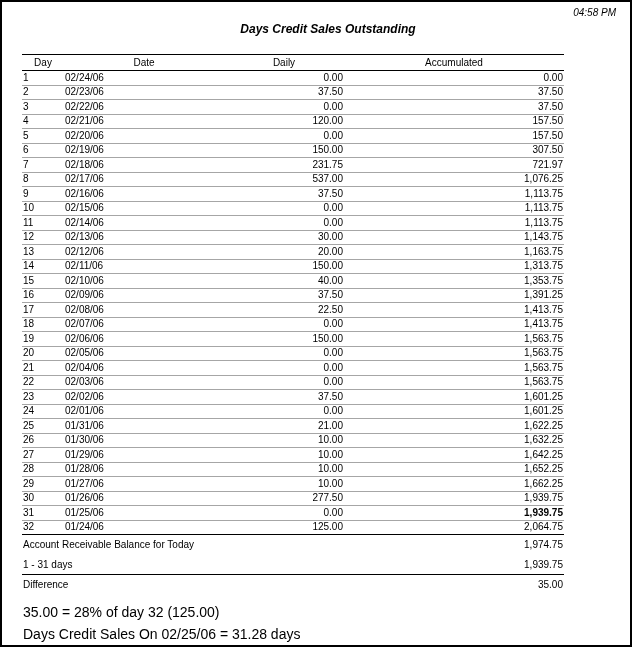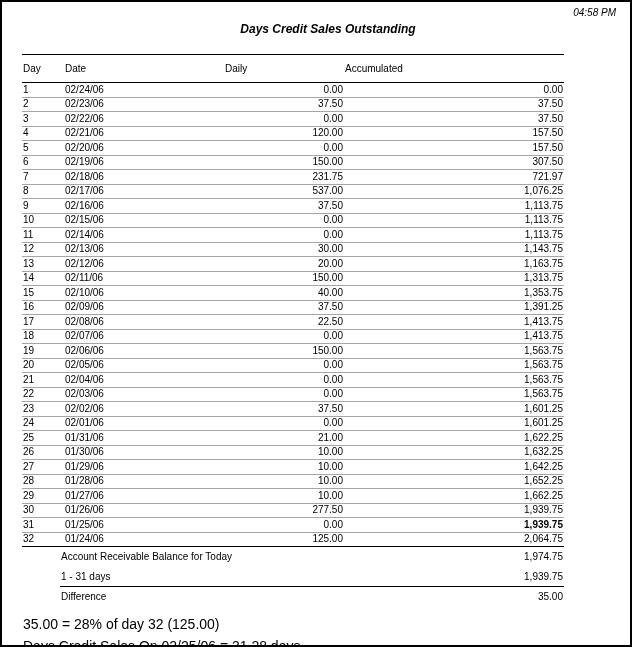--- a/index.html
+++ b/index.html
@@ -43,44 +43,43 @@
     border-collapse: collapse;
     table-layout: fixed;
     font-size: 10px;
   }
   table.dcso col.c-day  { width: 42px; }
   table.dcso col.c-date { width: 160px; }
   table.dcso col.c-daily { width: 120px; }
   table.dcso col.c-acc  { width: 220px; }
   table.dcso th {
     font-weight: normal;
-    text-align: left;
+    text-align: center;
     border-top: 1px solid #000;
     border-bottom: 1px solid #000;
-    padding: 8px 1px;
+    padding: 2px 1px;
     line-height: 11px;
   }
   table.dcso td {
     border-bottom: 1px solid #a6a6a6;
     padding: 1.5px 1px;
     line-height: 10.5px;
     overflow: hidden;
     white-space: nowrap;
   }
   table.dcso tbody tr:last-child td { border-bottom: 1px solid #000; }
   .num { text-align: right; }
   .bold { font-weight: bold; }
   .summary-row {
     display: flex;
     justify-content: space-between;
     align-items: baseline;
     font-size: 10px;
     padding: 5px 1px 4px 1px;
     line-height: 10.5px;
-    margin-left: 38px;
   }
   .summary-row.diff { border-top: 1px solid #000; gap: 28px; }
   .footnotes { margin-top: 12px; }
   .footnote {
     font-size: 14px;
     line-height: 10.5px;
     padding: 0 1px;
     margin-top: 12px;
   }
 </style>

